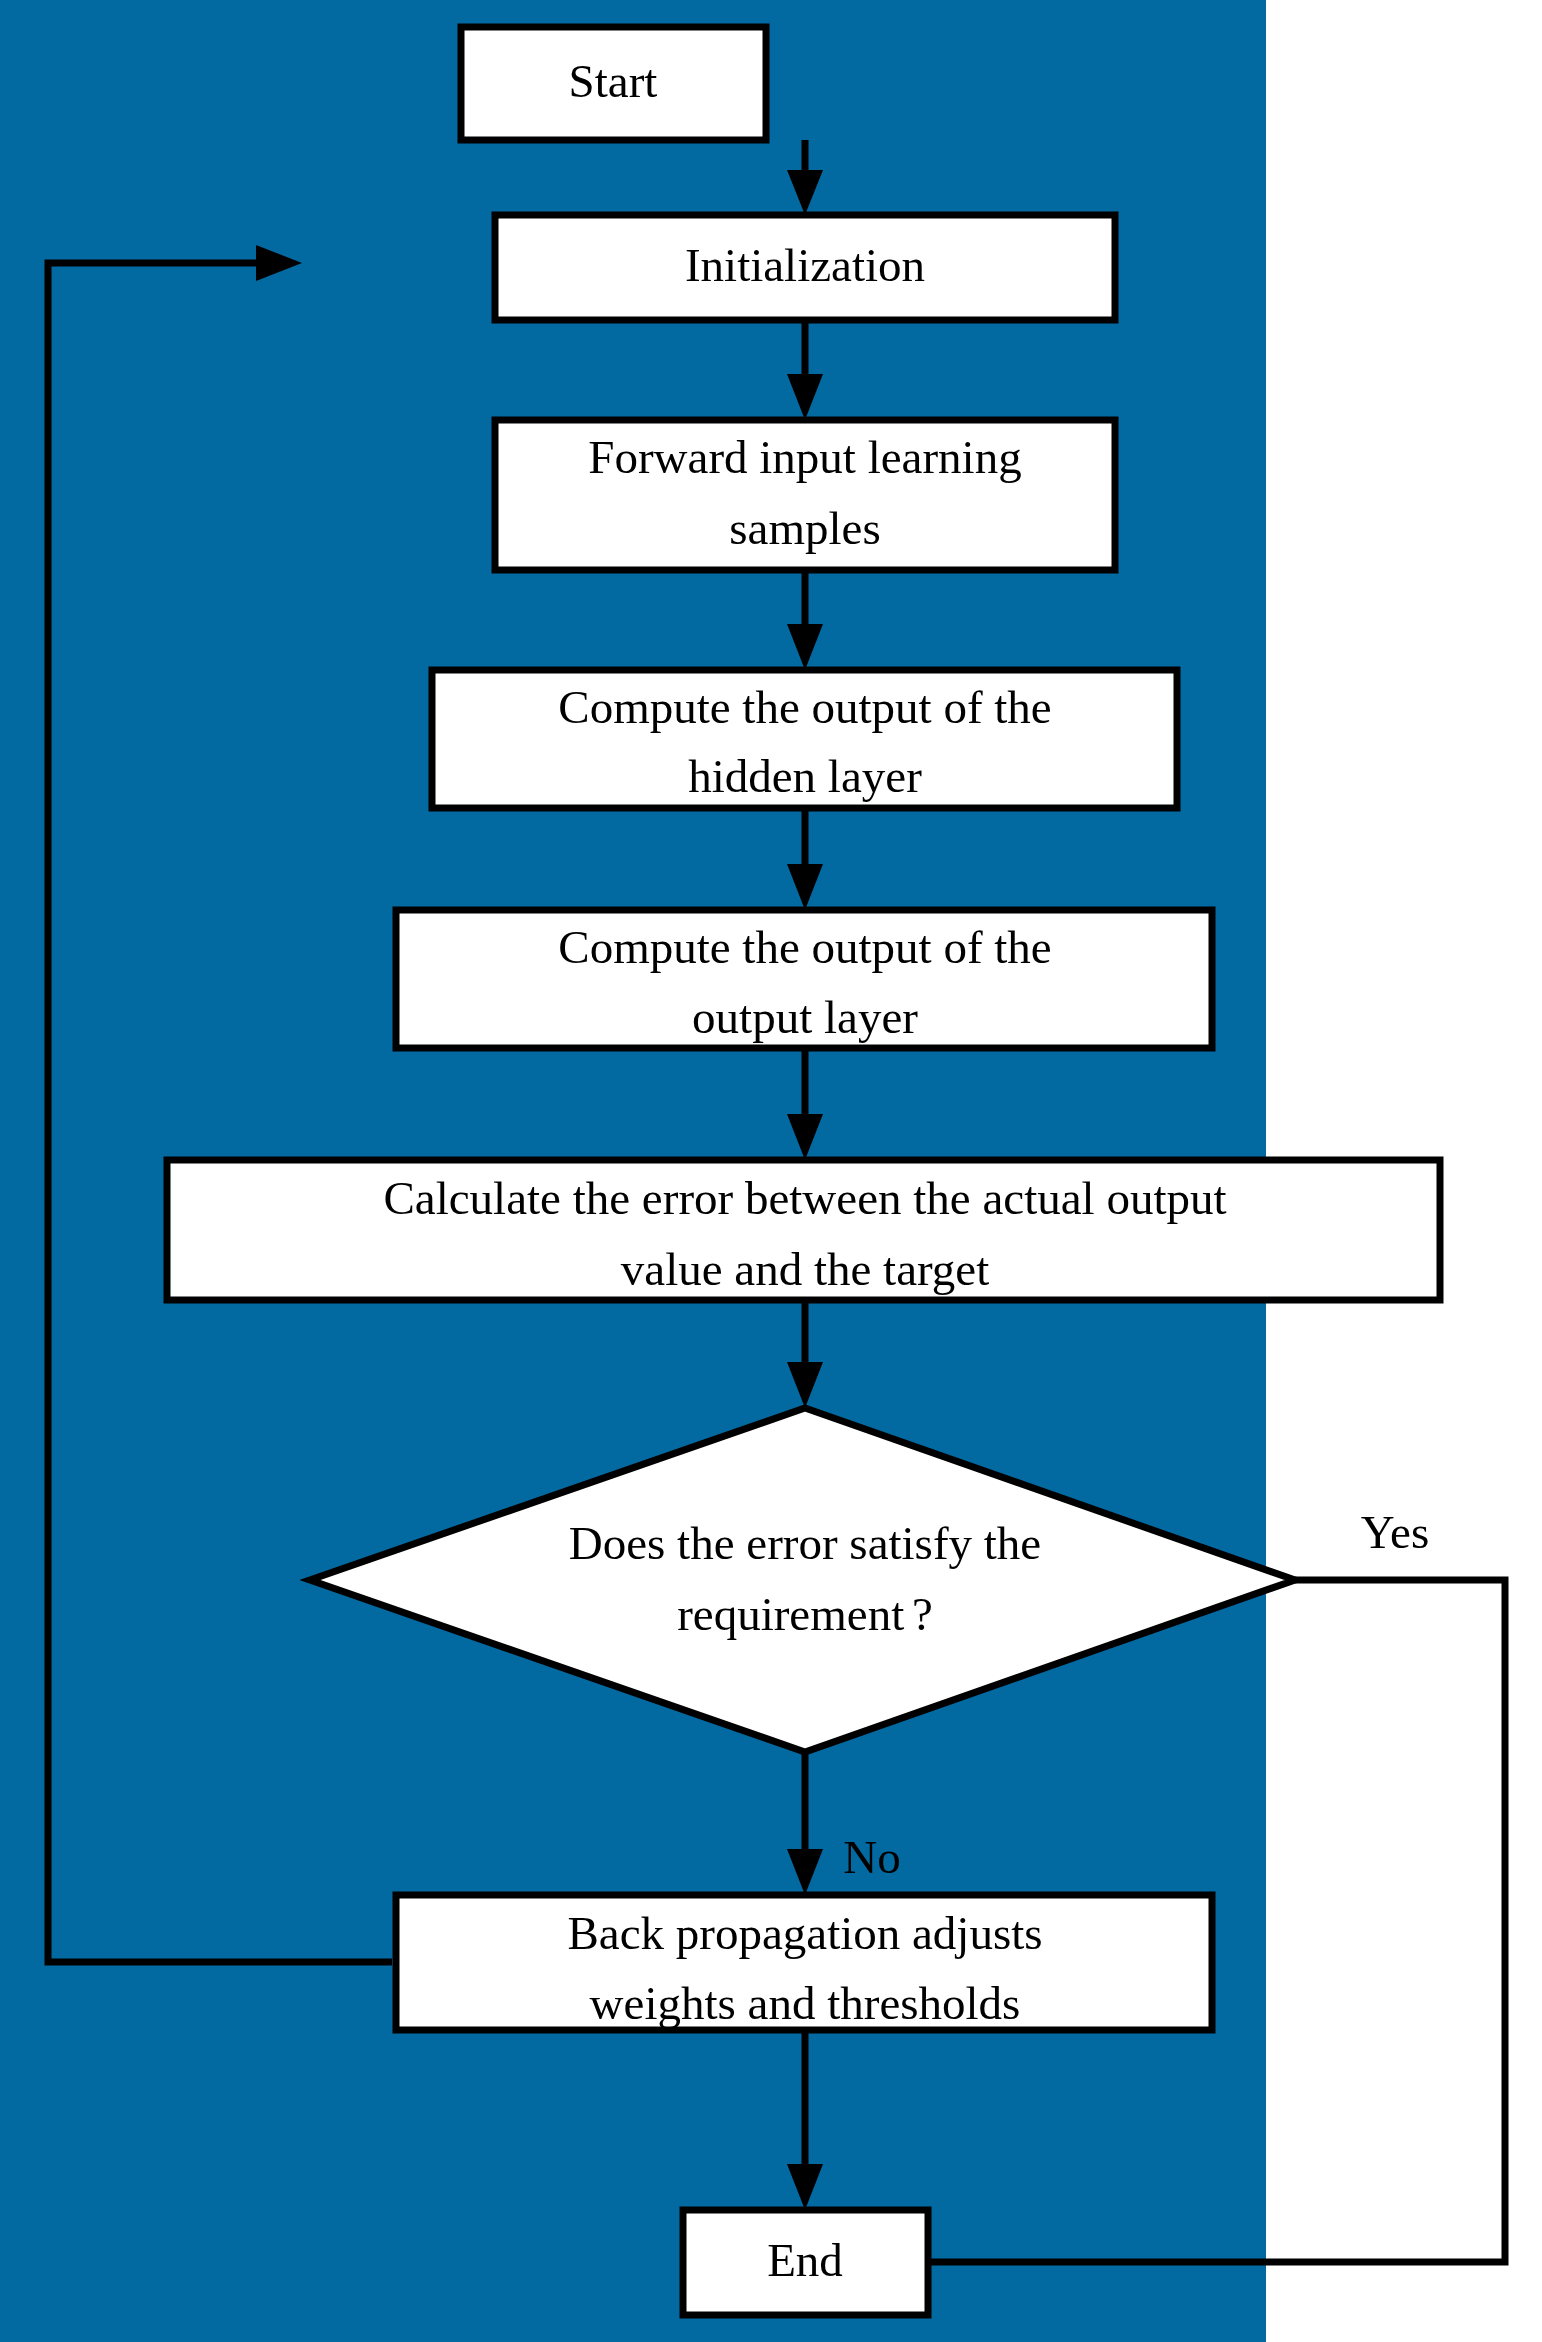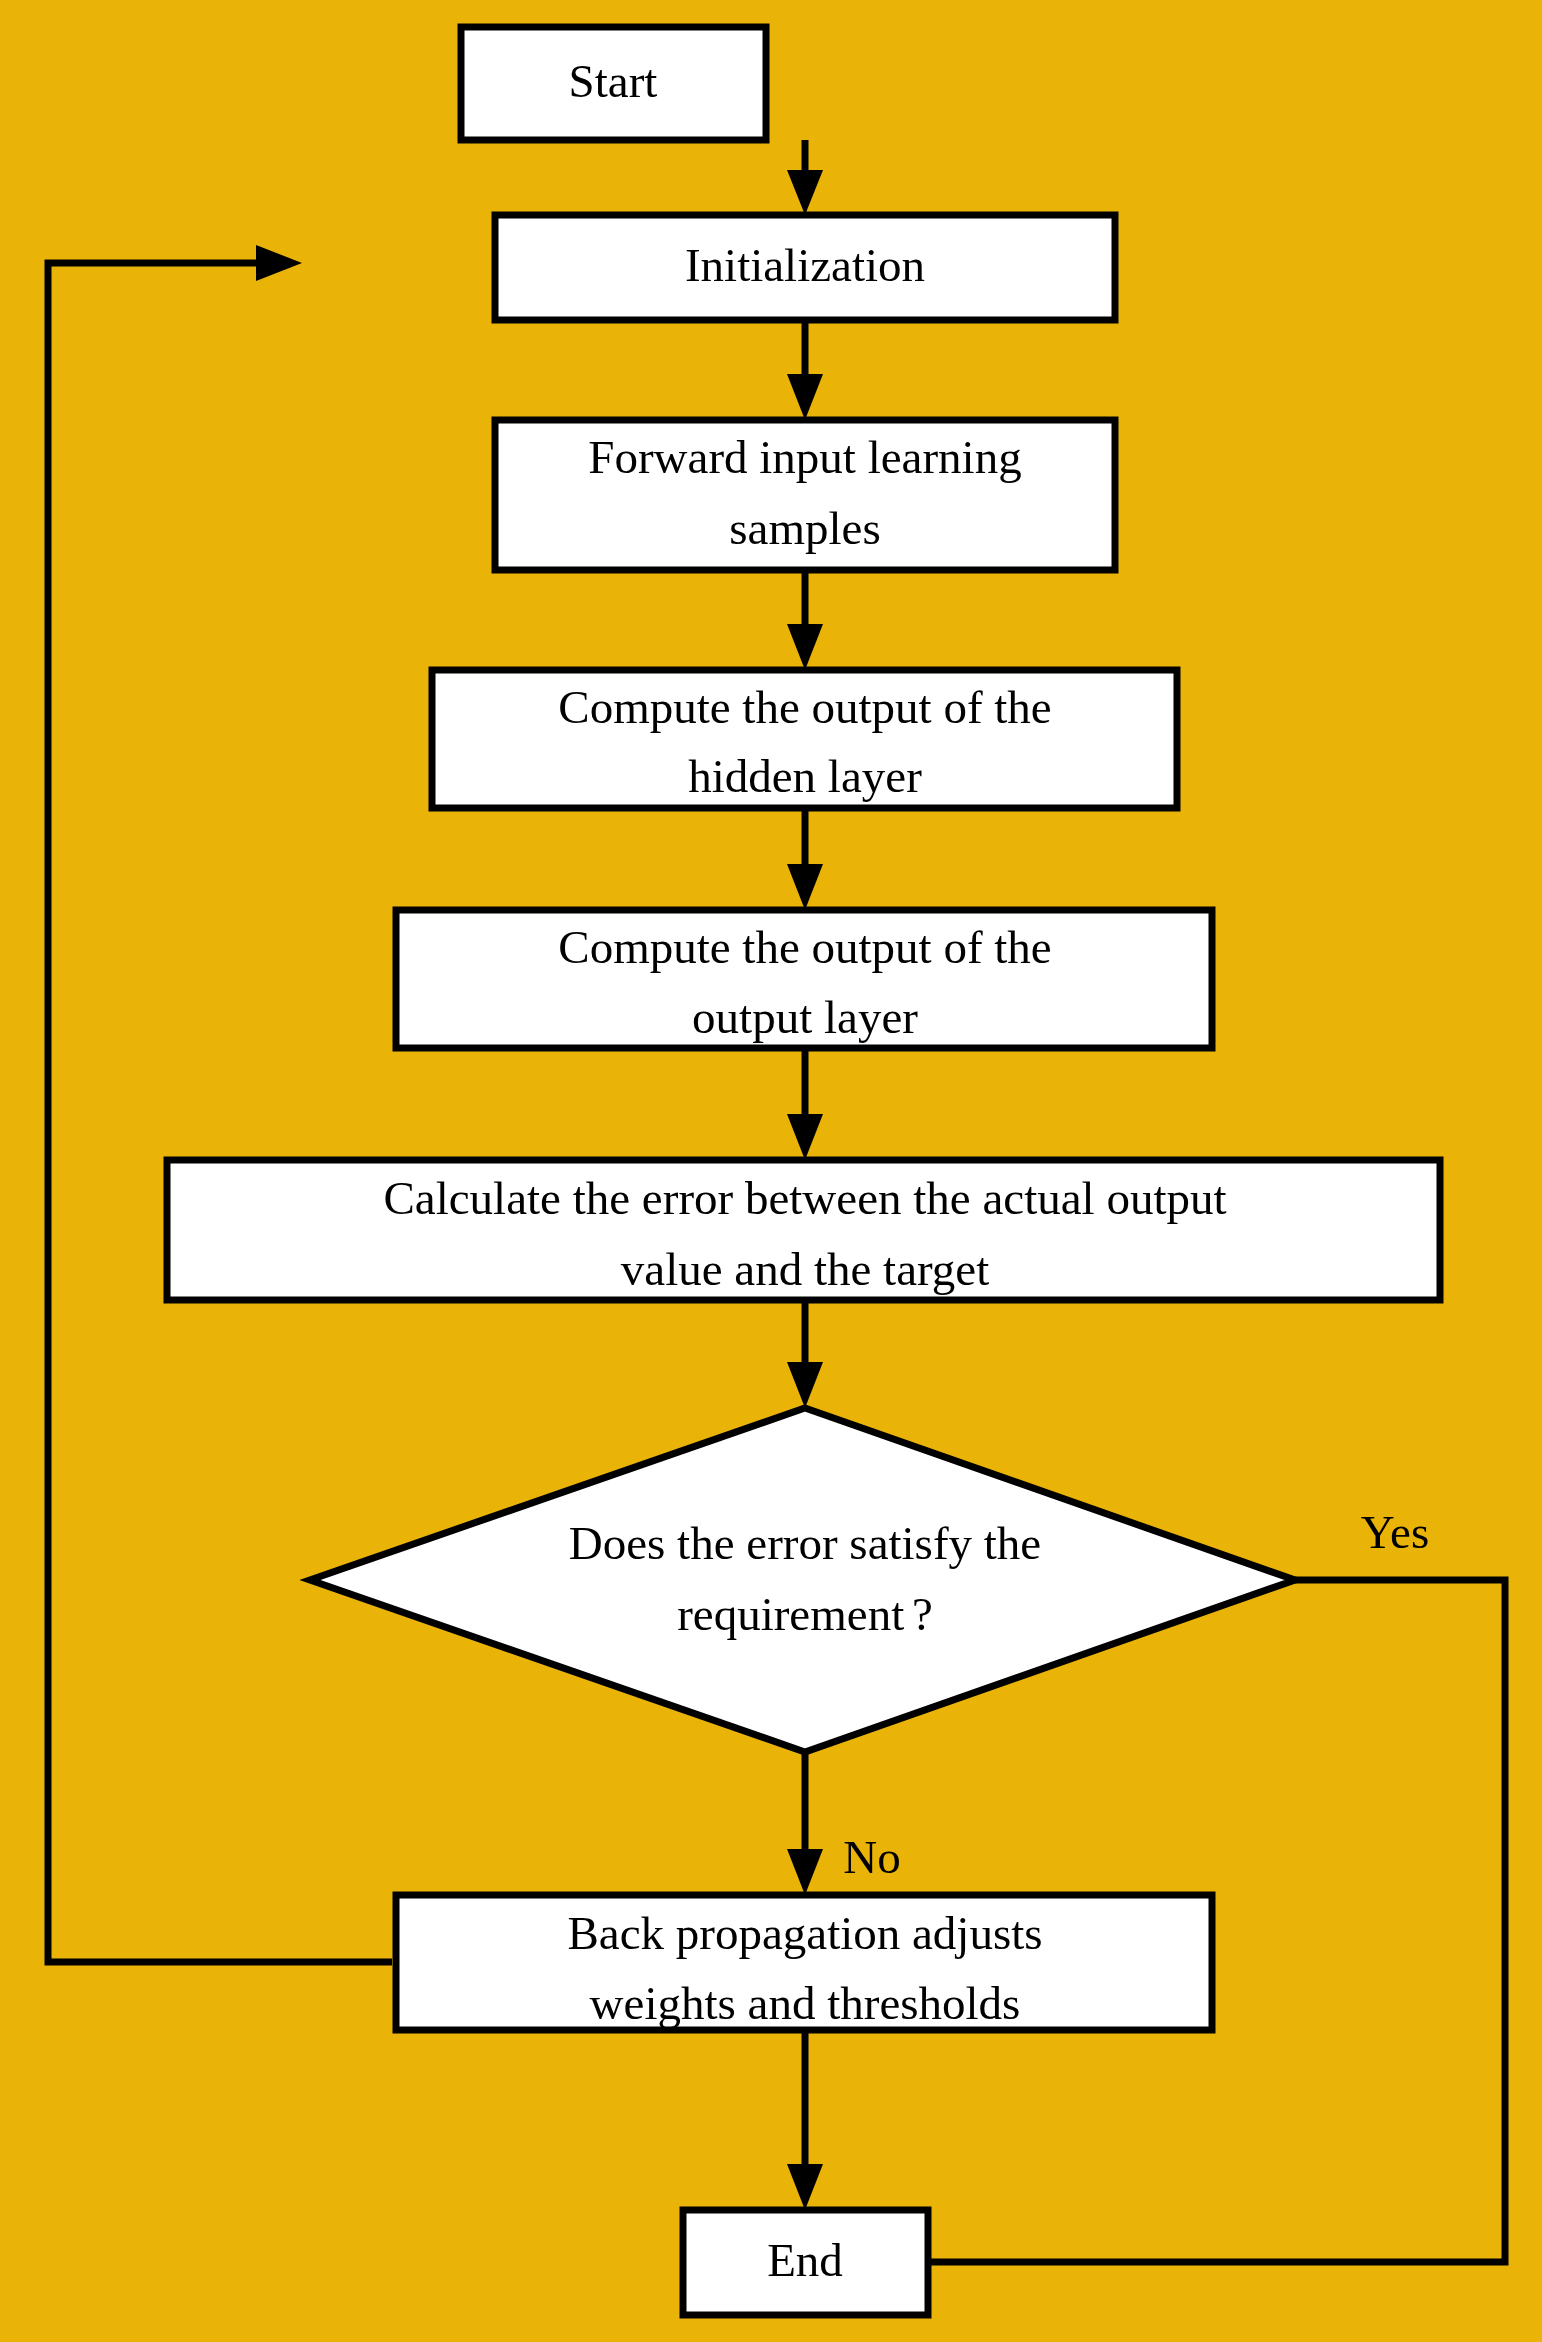--- a/index.html
+++ b/index.html
@@ -9,23 +9,23 @@
     background: #ffffff;
   }
   body {
     width: 1542px;
     height: 2342px;
     font-family: "Liberation Serif", "DejaVu Serif", serif;
     overflow: hidden;
   }
   #flowchart-root {
     position: relative;
-    width: 1542px;
+    width: 1266px;
     height: 2342px;
-    background: #eab308;
+    background: #0369a1;
   }
   svg#flow-svg {
     position: absolute;
     top: 0;
     left: 0;
     width: 1542px;
     height: 2342px;
     display: block;
   }
   .node-box {

